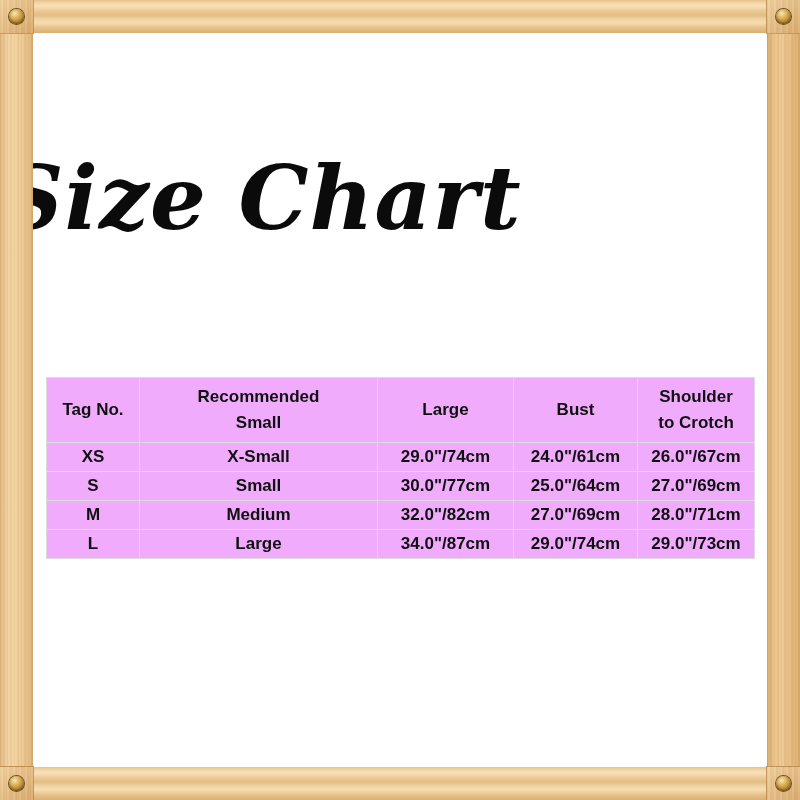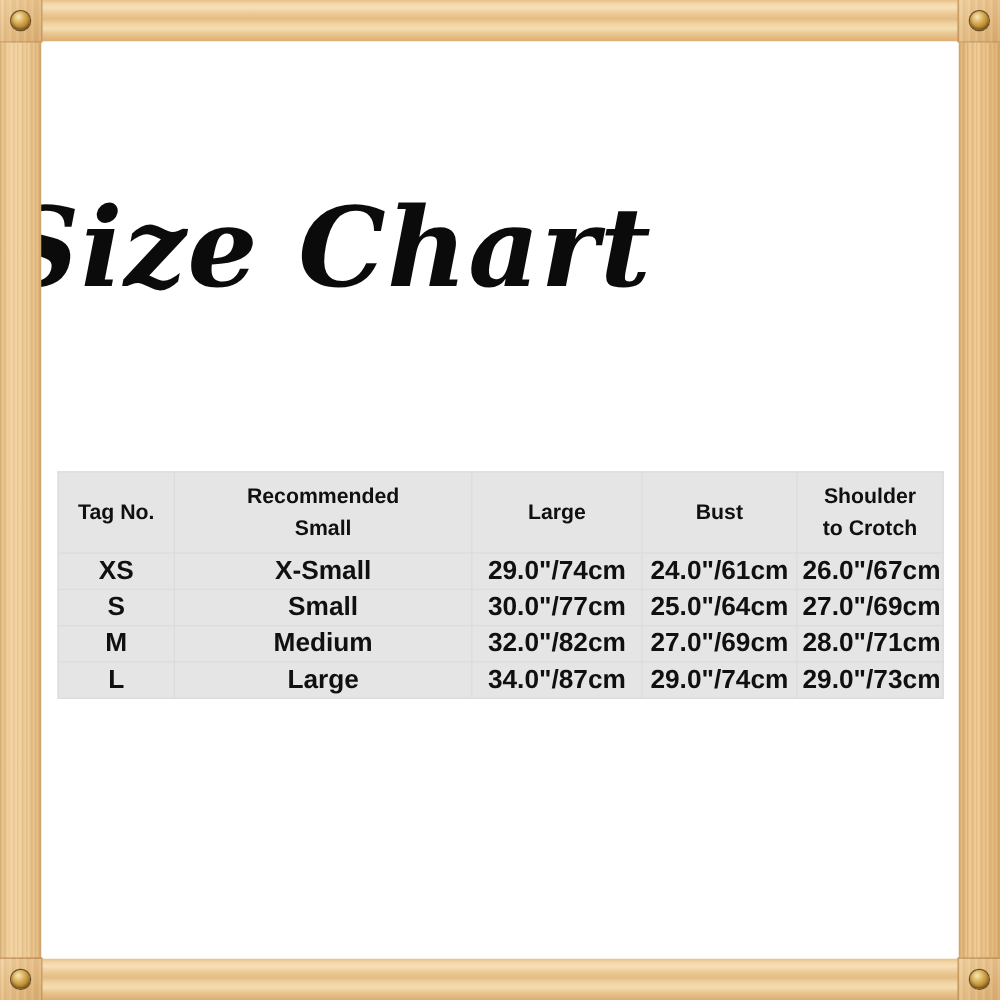--- a/index.html
+++ b/index.html
@@ -164,21 +164,21 @@
     left: 46px;
     top: 377px;
     width: 708px;
     z-index: 3;
   }
 
   table.size-chart {
     border-collapse: collapse;
     width: 708px;
     table-layout: fixed;
-    background: #e5e5e5;
+    background: #f0abfc;
   }
 
   table.size-chart th,
   table.size-chart td {
     border: 1px solid #dcdcdc;
     text-align: center;
     vertical-align: middle;
     color: #101010;
     font-weight: bold;
     font-family: "Liberation Sans", sans-serif;
@@ -186,21 +186,21 @@
 
   table.size-chart thead th {
     height: 64px;
     font-size: 17px;
     line-height: 26px;
     padding: 0 4px;
   }
 
   table.size-chart tbody td {
     height: 28px;
-    font-size: 21px;
+    font-size: 17px;
     padding: 0 4px;
     white-space: nowrap;
     text-align: center;
   }
 
   
   col.c-tag      { width: 93px; }
   col.c-rec      { width: 238px; }
   col.c-bust     { width: 136px; }
   col.c-waist    { width: 124px; }

